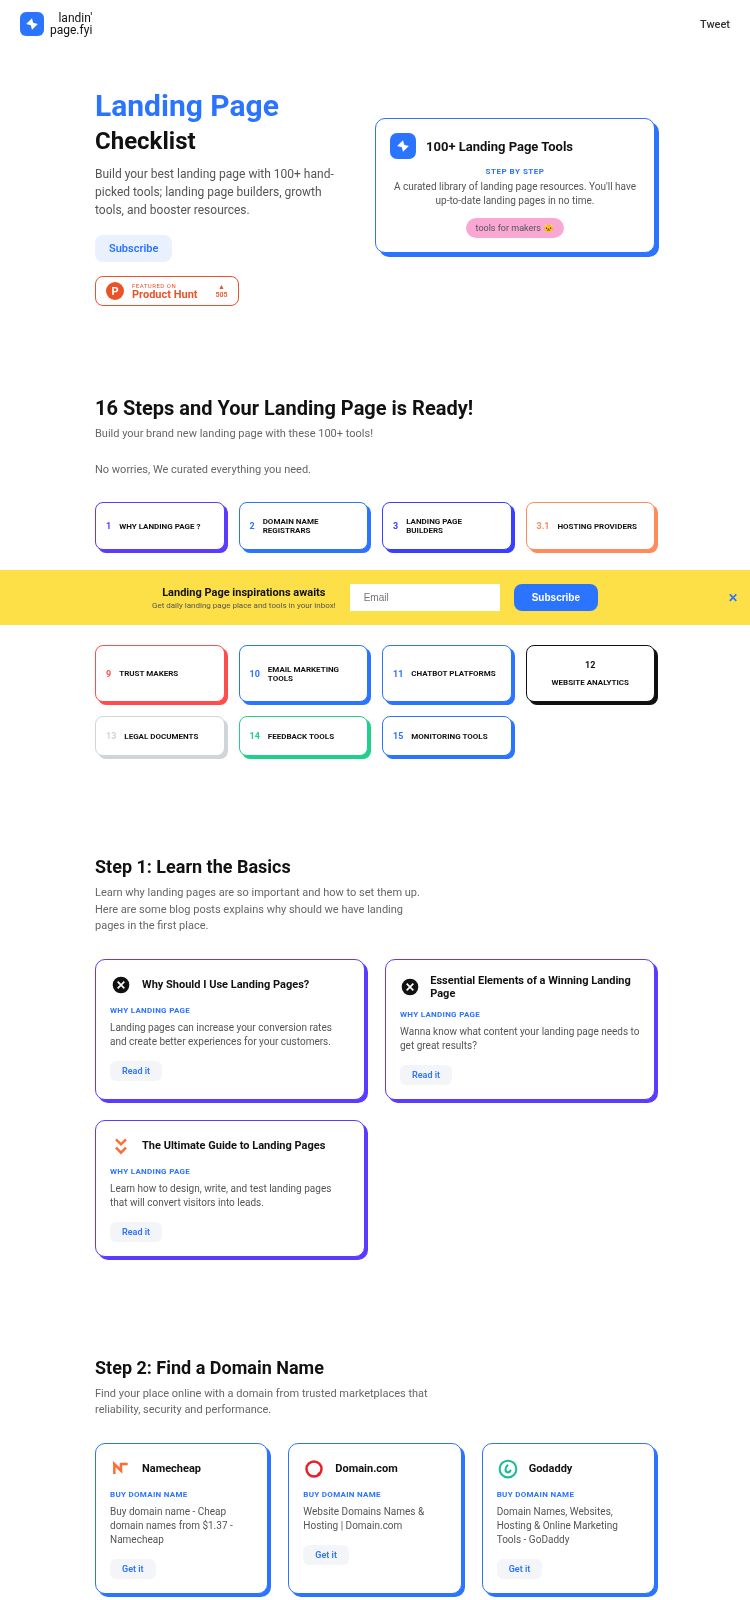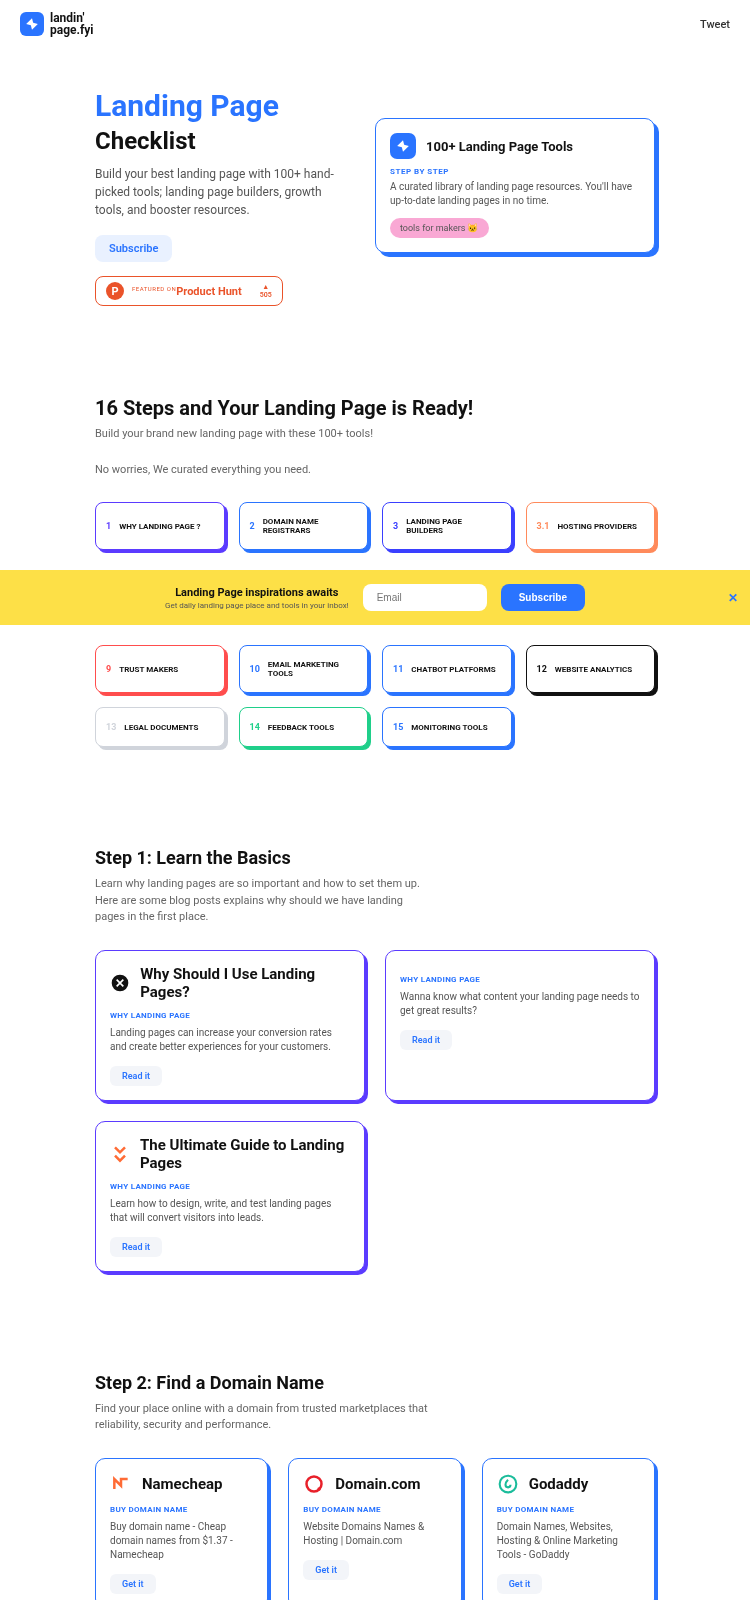--- a/index.html
+++ b/index.html
@@ -1,77 +1,77 @@
 <!DOCTYPE html>
 <html><head>
 <meta charset="utf-8">
 <style>
 * { box-sizing: border-box; margin: 0; padding: 0; }
 body { font-family: -apple-system, BlinkMacSystemFont, "Segoe UI", Roboto, sans-serif; background: #fff; color: #111; width: 750px; }
 .header { display: flex; justify-content: space-between; align-items: center; padding: 12px 20px; }
 .logo-wrap { display: flex; align-items: center; gap: 6px; }
 .logo-icon { width: 24px; height: 24px; background: #2a74ff; border-radius: 6px; display: flex; align-items: center; justify-content: center; }
 .logo-icon svg { width: 14px; height: 14px; fill: #fff; }
-.logo-text { font-size: 12px; font-weight: 700; line-height: 1; }
+.logo-text { font-size: 12px; font-weight: 400; line-height: 1; text-align: right; }
 .tweet { font-size: 11px; color: #333; font-weight:500; }
 .container { padding: 0 95px; }
 .hero { display: flex; gap: 30px; margin-top: 40px; }
 .hero-left { flex: 1; }
 .hero-title-1 { color: #2a74ff; font-size: 30px; font-weight: 700; }
 .hero-title-2 { color: #111; font-size: 24px; font-weight: 700; margin-top: 4px; }
 .hero-desc { color: #555; font-size: 12px; margin-top: 10px; line-height: 1.5; max-width: 300px; }
 .subscribe-btn { display: inline-block; background: #e9f1ff; color: #2a74ff; font-size: 11px; font-weight: 600; padding: 7px 14px; border-radius: 8px; margin-top: 16px; cursor: pointer; }
 .ph-badge { display: inline-flex; align-items: center; border: 1px solid #ea532a; border-radius: 8px; padding: 5px 10px; margin-top: 14px; gap: 8px; }
 .ph-p { width: 18px; height: 18px; border-radius: 50%; background: #ea532a; color: #fff; font-size: 11px; font-weight: 700; display: flex; align-items: center; justify-content: center; }
-.ph-text { display: flex; flex-direction: row; line-height: 1; }
+.ph-text { display: flex; flex-direction: column; line-height: 1; }
 .ph-top { font-size: 6px; color: #ea532a; letter-spacing: 0.5px; }
 .ph-name { font-size: 11px; font-weight: 700; color: #ea532a; }
 .ph-up { display: flex; flex-direction: column; align-items: center; margin-left: 10px; }
 .ph-arrow { font-size: 7px; color: #ea532a; }
 .ph-count { font-size: 7px; color: #ea532a; font-weight:600; }
-.hero-card { flex: 1; border: 1px solid #2a74ff; border-radius: 10px; padding: 14px; background: #fff; box-shadow: 4px 4px 0 #2a74ff; margin-top: 30px; align-self: flex-start; }
+.hero-card { flex: 1; border: 1px solid #2a74ff; border-radius: 10px; padding: 14px; background: #fff; box-shadow: 4px 4px 0 #2a74ff; margin-top: 30px; align-self: flex-start; text-align: center; }
 .hero-card-head { display: flex; align-items: center; gap: 10px; }
 .hero-card-icon { width: 26px; height: 26px; background: #2a74ff; border-radius: 7px; display: flex; align-items: center; justify-content: center; }
 .hero-card-icon svg { width: 14px; height: 14px; fill: #fff; }
 .hero-card-title { font-size: 13px; font-weight: 700; }
 .hero-card-tag { color: #2a74ff; font-size: 8px; font-weight: 700; letter-spacing: 0.5px; margin-top: 8px; }
 .hero-card-desc { font-size: 10px; color: #555; margin-top: 4px; line-height: 1.4; }
 .pill { display: inline-block; background: #f9a8d4; color: #555; font-size: 9px; padding: 5px 10px; border-radius: 12px; margin-top: 10px; }
 .section-title { font-size: 20px; font-weight: 700; margin-top: 90px; }
 .section-sub { font-size: 11px; color: #666; line-height: 1.5; margin-top: 6px; }
 .steps-grid { display: grid; grid-template-columns: repeat(4, 1fr); gap: 14px; margin-top: 24px; }
 .step-chip { border-radius: 8px; padding: 14px 10px; display: flex; align-items: center; gap: 8px; box-shadow: 3px 3px 0 currentColor; border: 1px solid currentColor; background: #fff; cursor: pointer; }
 .step-num { font-size: 9px; font-weight: 700; }
 .step-label { font-size: 8px; font-weight: 700; color: #111; }
 .c-purple { color: #5b3bff; }
 .c-blue { color: #2a74ff; }
 .c-darkblue { color: #3a3fff; }
 .c-orange { color: #ff8a5b; }
 .c-red { color: #ff4d4d; }
 .c-green { color: #1fcf8a; }
-.c-black { color: #111; }
+.c-black { color: #111; flex-direction: column; }
 .c-gray { color: #d0d4db; }
 .c-pink { color: #ffc4d6; }
 .banner { background: #fde047; padding: 14px 0; margin: 20px 0; position: relative; }
 .banner-inner { display: flex; align-items: center; justify-content: center; gap: 14px; }
 .banner-text { text-align: center; }
 .banner-t1 { font-size: 11px; font-weight: 700; }
 .banner-t2 { font-size: 8px; color: #555; margin-top:2px; }
-.banner-input { border: none; border-radius: 8px; padding: 8px 14px; font-size: 10px; width: 124px; outline:none; }
+.banner-input { border: none; border-radius: 0; padding: 8px 14px; font-size: 10px; width: 150px; outline:none; }
 .banner-btn { background: #2a74ff; color: #fff; border: none; border-radius: 8px; padding: 8px 18px; font-size: 10px; font-weight: 600; cursor: pointer; }
 .banner-close { position: absolute; right: 12px; top: 50%; transform: translateY(-50%); color: #2a74ff; font-size: 12px; cursor: pointer; font-weight:bold; }
 .step-section { margin-top: 100px; }
 .step-h { font-size: 18px; font-weight: 700; }
 .step-d { font-size: 11px; color: #666; margin-top: 8px; line-height: 1.5; max-width: 340px; }
 .cards-grid { display: grid; grid-template-columns: repeat(2, 1fr); gap: 20px; margin-top: 24px; }
 .cards-grid-3 { grid-template-columns: repeat(3, 1fr); }
 .card { border: 1px solid; border-radius: 10px; padding: 14px; box-shadow: 3px 3px 0 currentColor; background: #fff; }
 .card-head { display: flex; align-items: center; gap: 10px; }
 .card-icon { width: 22px; height: 22px; display: flex; align-items: center; justify-content: center; }
-.card-title { font-size: 15px; font-weight: 700; color: #111; }
+.card-title { font-size: 11px; font-weight: 700; color: #111; }
 .card-tag { font-size: 8px; color: #2a74ff; font-weight: 700; margin-top: 10px; letter-spacing: 0.3px; }
 .card-desc { font-size: 10px; color: #555; margin-top: 6px; line-height: 1.4; }
 .card-btn { display: inline-block; background: #f3f5f9; color: #2a74ff; font-size: 9px; font-weight: 600; padding: 5px 12px; border-radius: 6px; margin-top: 12px; cursor: pointer; }
 </style>
 </head>
 <body>
 
 <div class="header">
   <div class="logo-wrap">
     <div class="logo-icon">
@@ -196,21 +196,29 @@
     <div class="cards-grid" id="step1-cards">
         <div class="card c-purple"><div class="card-head">
             <div class="card-icon">
               <svg viewBox="0 0 24 24" width="20" height="20">
                 <circle cx="12" cy="12" r="10" fill="#111"></circle>
                 <path d="M8 8 L16 16 M16 8 L8 16" stroke="#fff" stroke-width="2"></path>
               </svg>
             </div>
             <div class="card-title">Why Should I Use Landing Pages?</div>
           </div><div class="card-tag">WHY LANDING PAGE</div><div class="card-desc">Landing pages can increase your conversion rates and create better experiences for your customers.</div><span class="card-btn">Read it</span></div>
-        <div class="card c-purple"><div class="card-tag">WHY LANDING PAGE</div><div class="card-desc">Wanna know what content your landing page needs to get great results?</div><span class="card-btn">Read it</span></div>
+        <div class="card c-purple"><div class="card-head">
+            <div class="card-icon">
+              <svg viewBox="0 0 24 24" width="20" height="20">
+                <circle cx="12" cy="12" r="10" fill="#111"></circle>
+                <path d="M8 8 L16 16 M16 8 L8 16" stroke="#fff" stroke-width="2"></path>
+              </svg>
+            </div>
+            <div class="card-title">Essential Elements of a Winning Landing Page</div>
+          </div><div class="card-tag">WHY LANDING PAGE</div><div class="card-desc">Wanna know what content your landing page needs to get great results?</div><span class="card-btn">Read it</span></div>
         <div class="card c-purple"><div class="card-head">
             <div class="card-icon">
               <svg viewBox="0 0 24 24" width="20" height="20">
                 <path d="M6 4 L12 10 L18 4 M6 14 L12 20 L18 14" stroke="#ff6b35" stroke-width="3" fill="none"></path>
               </svg>
             </div>
             <div class="card-title">The Ultimate Guide to Landing Pages</div>
           </div><div class="card-tag">WHY LANDING PAGE</div><div class="card-desc">Learn how to design, write, and test landing pages that will convert visitors into leads.</div><span class="card-btn">Read it</span></div>
       </div>
   </div>

